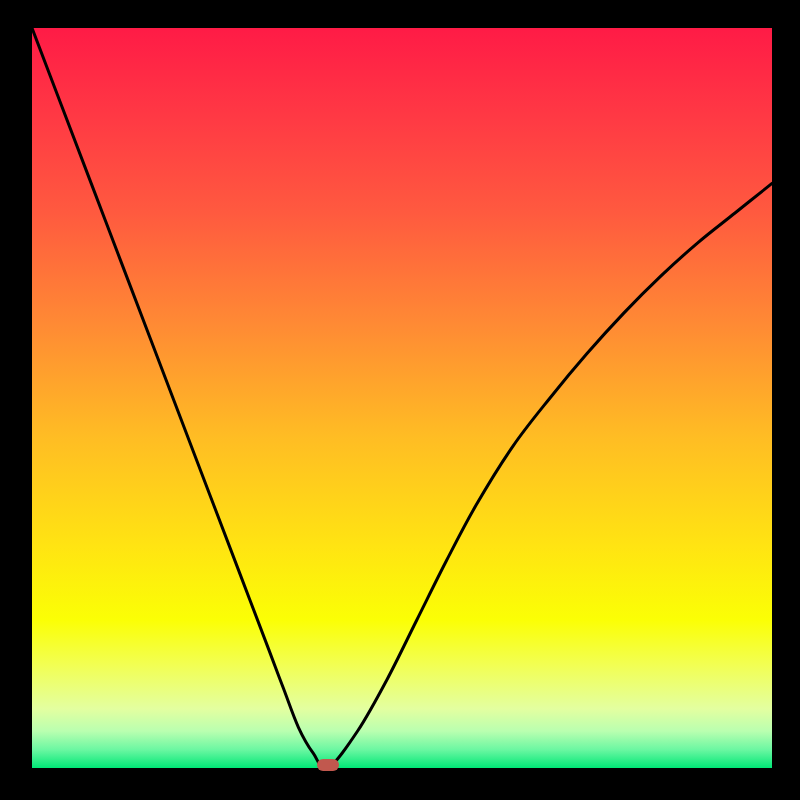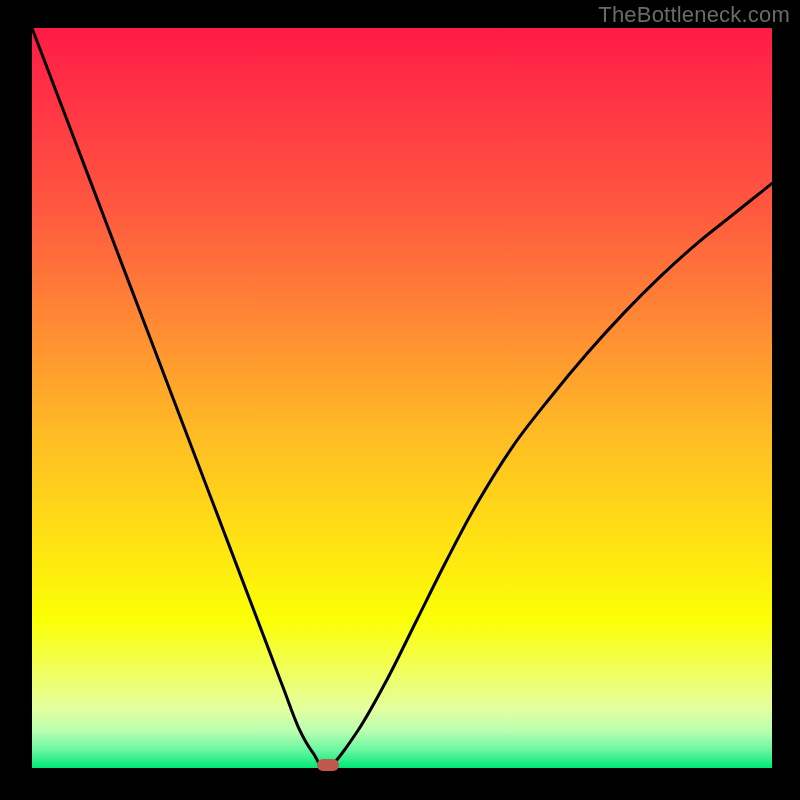--- a/index.html
+++ b/index.html
@@ -44,21 +44,20 @@
     height: 12px;
     background: #c1584e;
     border-radius: 6px;
     z-index: 3;
   }
 </style>
 </head>
 <body>
 <div class="container">
 
-  <div class="watermark">TheBottleneck.com</div>
 
   <div class="plot">
     <svg viewBox="0 0 740 740" preserveAspectRatio="none">
       <defs>
         <linearGradient id="bg-grad" x1="0" y1="0" x2="0" y2="1">
         <stop offset="0%" stop-color="#ff1b46"></stop>
             <stop offset="12%" stop-color="#ff3944"></stop>
             <stop offset="25%" stop-color="#ff5a3f"></stop>
             <stop offset="40%" stop-color="#ff8a34"></stop>
             <stop offset="55.00000000000001%" stop-color="#ffbc24"></stop>

